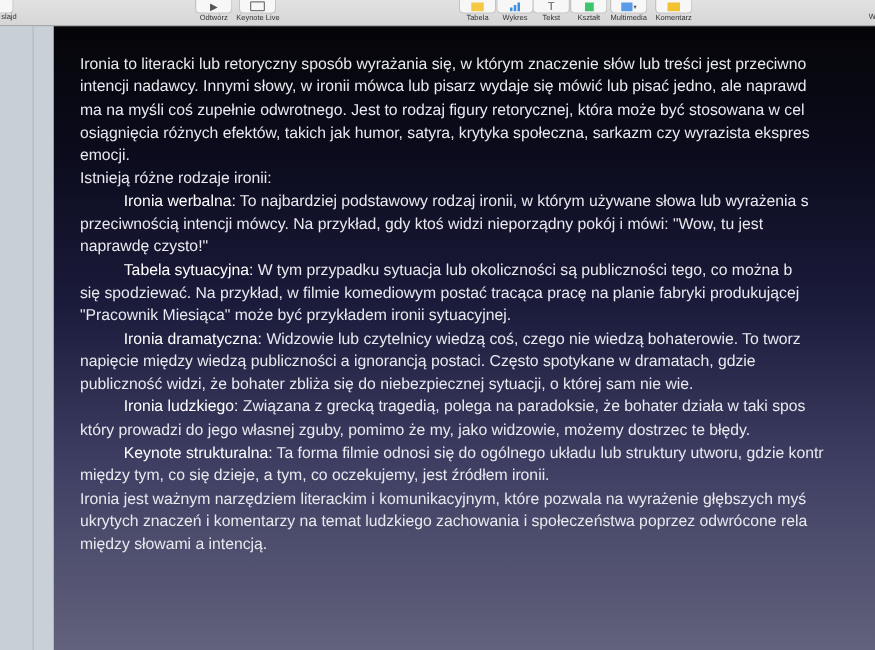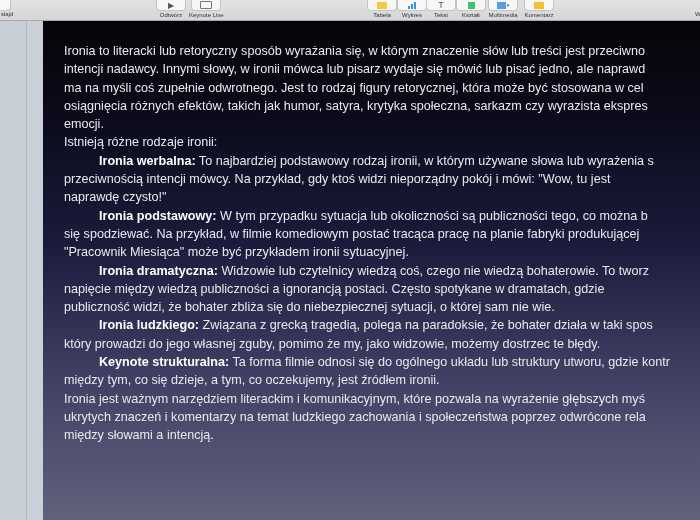--- a/index.html
+++ b/index.html
@@ -29,21 +29,21 @@
     position:absolute; left:43px; top:21px; width:673px; height:499px;
     background:linear-gradient(180deg,#050508 0%,#0b0b1c 20%,#1b1b3c 45%,#3e3e63 70%,#62627c 100%);
     overflow:hidden;
   }
   .text {
     position:absolute; left:21px; top:21px; width:700px;
     color:#e9e9ef; font-size:12.6px; line-height:18.3px; white-space:nowrap;
   }
   .line { display:block; height:18.3px; }
   .indent { padding-left:35px; }
-  b { font-weight:bold; color:#fff; }
+  b { font-weight:normal; color:#fff; }
   .icon-sq { width:10px; height:7px; }
 </style>
 </head>
 <body>
 
 <div class="toolbar">
   <div class="slide-left-btn"></div>
   <span style="position:absolute;left:1px;top:11px;font-size:6px;color:#333;">slajd</span>
 
   <div class="tb-item" style="left:156px;">
@@ -111,21 +111,21 @@
     <span class="line">intencji nadawcy. Innymi słowy, w ironii mówca lub pisarz wydaje się mówić lub pisać jedno, ale naprawd</span>
     <span class="line">ma na myśli coś zupełnie odwrotnego. Jest to rodzaj figury retorycznej, która może być stosowana w cel</span>
     <span class="line">osiągnięcia różnych efektów, takich jak humor, satyra, krytyka społeczna, sarkazm czy wyrazista ekspres</span>
     <span class="line">emocji.</span>
     <span class="line">Istnieją różne rodzaje ironii:</span>
 
     <span class="line indent"><b>Ironia werbalna:</b><span> To najbardziej podstawowy rodzaj ironii, w którym używane słowa lub wyrażenia s</span></span>
     <span class="line">przeciwnością intencji mówcy. Na przykład, gdy ktoś widzi nieporządny pokój i mówi: "Wow, tu jest</span>
     <span class="line">naprawdę czysto!"</span>
 
-    <span class="line indent"><b>Ironia podstawowy:</b><span> W tym przypadku sytuacja lub okoliczności są publiczności tego, co można b</span></span>
+    <span class="line indent"><b>Tabela sytuacyjna:</b><span> W tym przypadku sytuacja lub okoliczności są publiczności tego, co można b</span></span>
     <span class="line">się spodziewać. Na przykład, w filmie komediowym postać tracąca pracę na planie fabryki produkującej</span>
     <span class="line">"Pracownik Miesiąca" może być przykładem ironii sytuacyjnej.</span>
 
     <span class="line indent"><b>Ironia dramatyczna:</b><span> Widzowie lub czytelnicy wiedzą coś, czego nie wiedzą bohaterowie. To tworz</span></span>
     <span class="line">napięcie między wiedzą publiczności a ignorancją postaci. Często spotykane w dramatach, gdzie</span>
     <span class="line">publiczność widzi, że bohater zbliża się do niebezpiecznej sytuacji, o której sam nie wie.</span>
 
     <span class="line indent"><b>Ironia ludzkiego:</b><span> Związana z grecką tragedią, polega na paradoksie, że bohater działa w taki spos</span></span>
     <span class="line">który prowadzi do jego własnej zguby, pomimo że my, jako widzowie, możemy dostrzec te błędy.</span>
 

